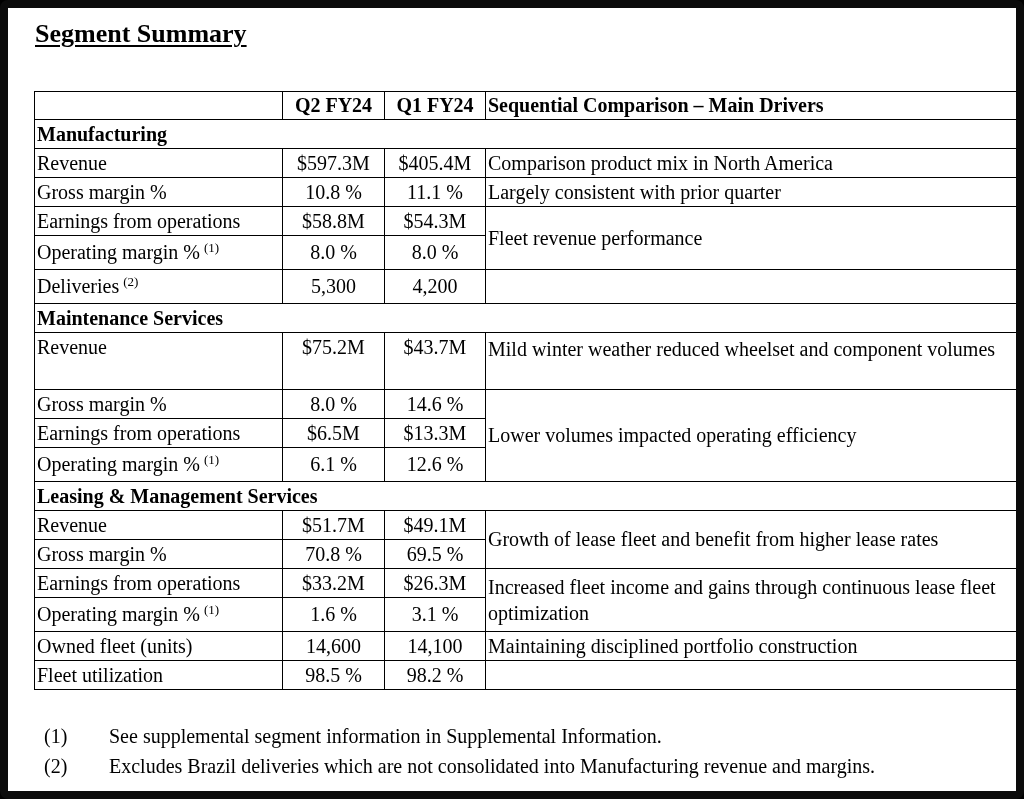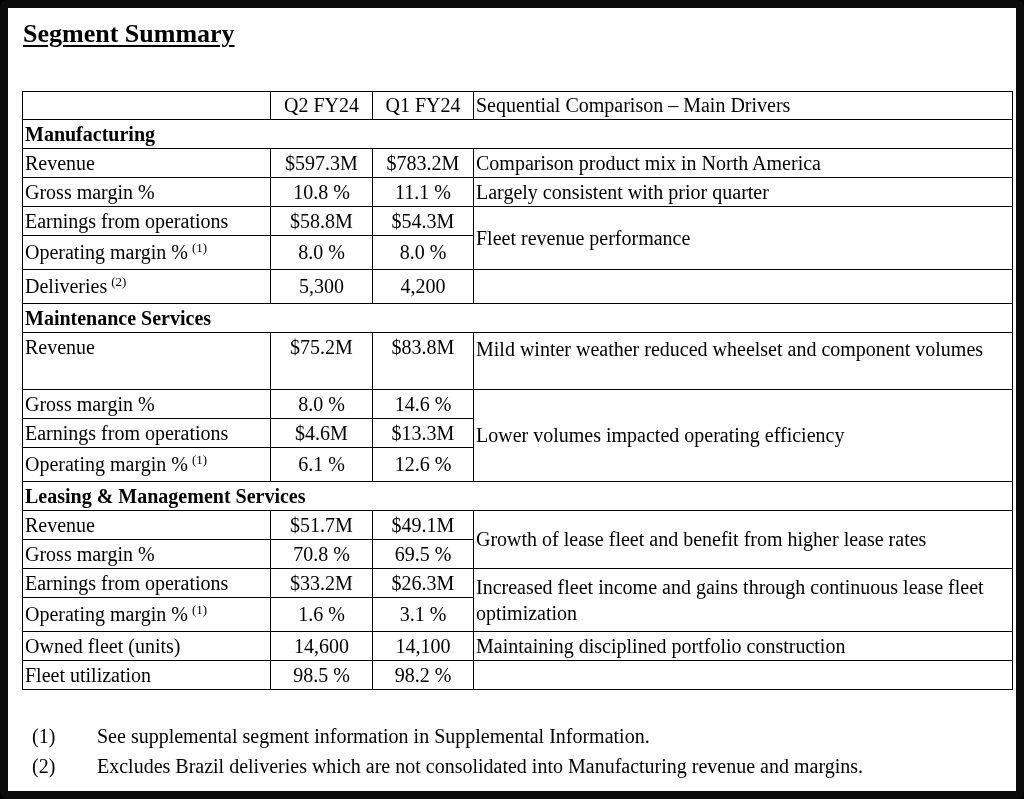--- a/index.html
+++ b/index.html
@@ -6,21 +6,21 @@
   html, body { margin: 0; padding: 0; background: #000; }
   body { font-family: "Liberation Serif", "DejaVu Serif", serif; color: #000; }
 
   .frame {
     width: 1024px; height: 799px;
     background: #fff;
     border: 8px solid #0b0b0b;
     border-radius: 8px;
     overflow: hidden;
   }
-  .page { padding: 6px 14px; }
+  .page { padding: 6px 26px; }
 
   .title {
     font-size: 26px;
     font-weight: bold;
     text-decoration: underline;
     text-decoration-thickness: 2px;
     text-underline-offset: 3px;
     margin: 4px 0 0 1px;
     line-height: 1.2;
   }
@@ -35,21 +35,21 @@
   table.seg td {
     border: 1px solid #000;
     vertical-align: middle;
     padding: 0 2px;
     overflow: hidden;
   }
   td.c-lbl { padding-left: 12px; }
   td.c-val { text-align: center; }
   td.c-drv { padding-left: 11px; padding-right: 4px; line-height: 1.32; }
   td.sec   { font-weight: bold; padding-left: 10px; }
-  .b { font-weight: normal; }
+  .b { font-weight: bold; }
 
   tr.h-head { height: 28px; }
   tr.h-sec  { height: 29px; }
   tr.h-std  { height: 29px; }
   tr.h-sup  { height: 34px; }
   tr.h-tall { height: 57px; }
   tr.vtop td { vertical-align: top; padding-top: 3px; }
 
   sup.fnref { font-size: 13px; margin-left: 4px; line-height: 0; }
 
@@ -81,21 +81,21 @@
         <td class="c-val b">Q1 FY24</td>
         <td class="c-drv b">Sequential Comparison – Main Drivers</td>
       </tr>
 
       <tr class="h-sec">
         <td class="sec" colspan="4">Manufacturing</td>
       </tr>
       <tr class="h-std">
         <td class="c-lbl">Revenue</td>
         <td class="c-val">$597.3M</td>
-        <td class="c-val">$783.2M</td>
+        <td class="c-val">$405.4M</td>
         <td class="c-drv">Comparison product mix in North America</td>
       </tr>
       <tr class="h-std">
         <td class="c-lbl">Gross margin %</td>
         <td class="c-val">10.8 %</td>
         <td class="c-val">11.1 %</td>
         <td class="c-drv">Largely consistent with prior quarter</td>
       </tr>
       <tr class="h-std">
         <td class="c-lbl">Earnings from operations</td>
@@ -114,32 +114,32 @@
         <td class="c-val">4,200</td>
         <td class="c-drv"></td>
       </tr>
 
       <tr class="h-sec">
         <td class="sec" colspan="4">Maintenance Services</td>
       </tr>
       <tr class="h-tall vtop">
         <td class="c-lbl">Revenue</td>
         <td class="c-val">$75.2M</td>
-        <td class="c-val">$83.8M</td>
+        <td class="c-val">$43.7M</td>
         <td class="c-drv">Mild winter weather reduced wheelset and component volumes</td>
       </tr>
       <tr class="h-std">
         <td class="c-lbl">Gross margin %</td>
         <td class="c-val">8.0 %</td>
         <td class="c-val">14.6 %</td>
         <td class="c-drv" rowspan="3">Lower volumes impacted operating efficiency</td>
       </tr>
       <tr class="h-std">
         <td class="c-lbl">Earnings from operations</td>
-        <td class="c-val">$4.6M</td>
+        <td class="c-val">$6.5M</td>
         <td class="c-val">$13.3M</td>
       </tr>
       <tr class="h-sup">
         <td class="c-lbl"><span>Operating margin %</span><sup class="fnref">(1)</sup></td>
         <td class="c-val">6.1 %</td>
         <td class="c-val">12.6 %</td>
       </tr>
 
       <tr class="h-sec">
         <td class="sec" colspan="4">Leasing &amp; Management Services</td>

